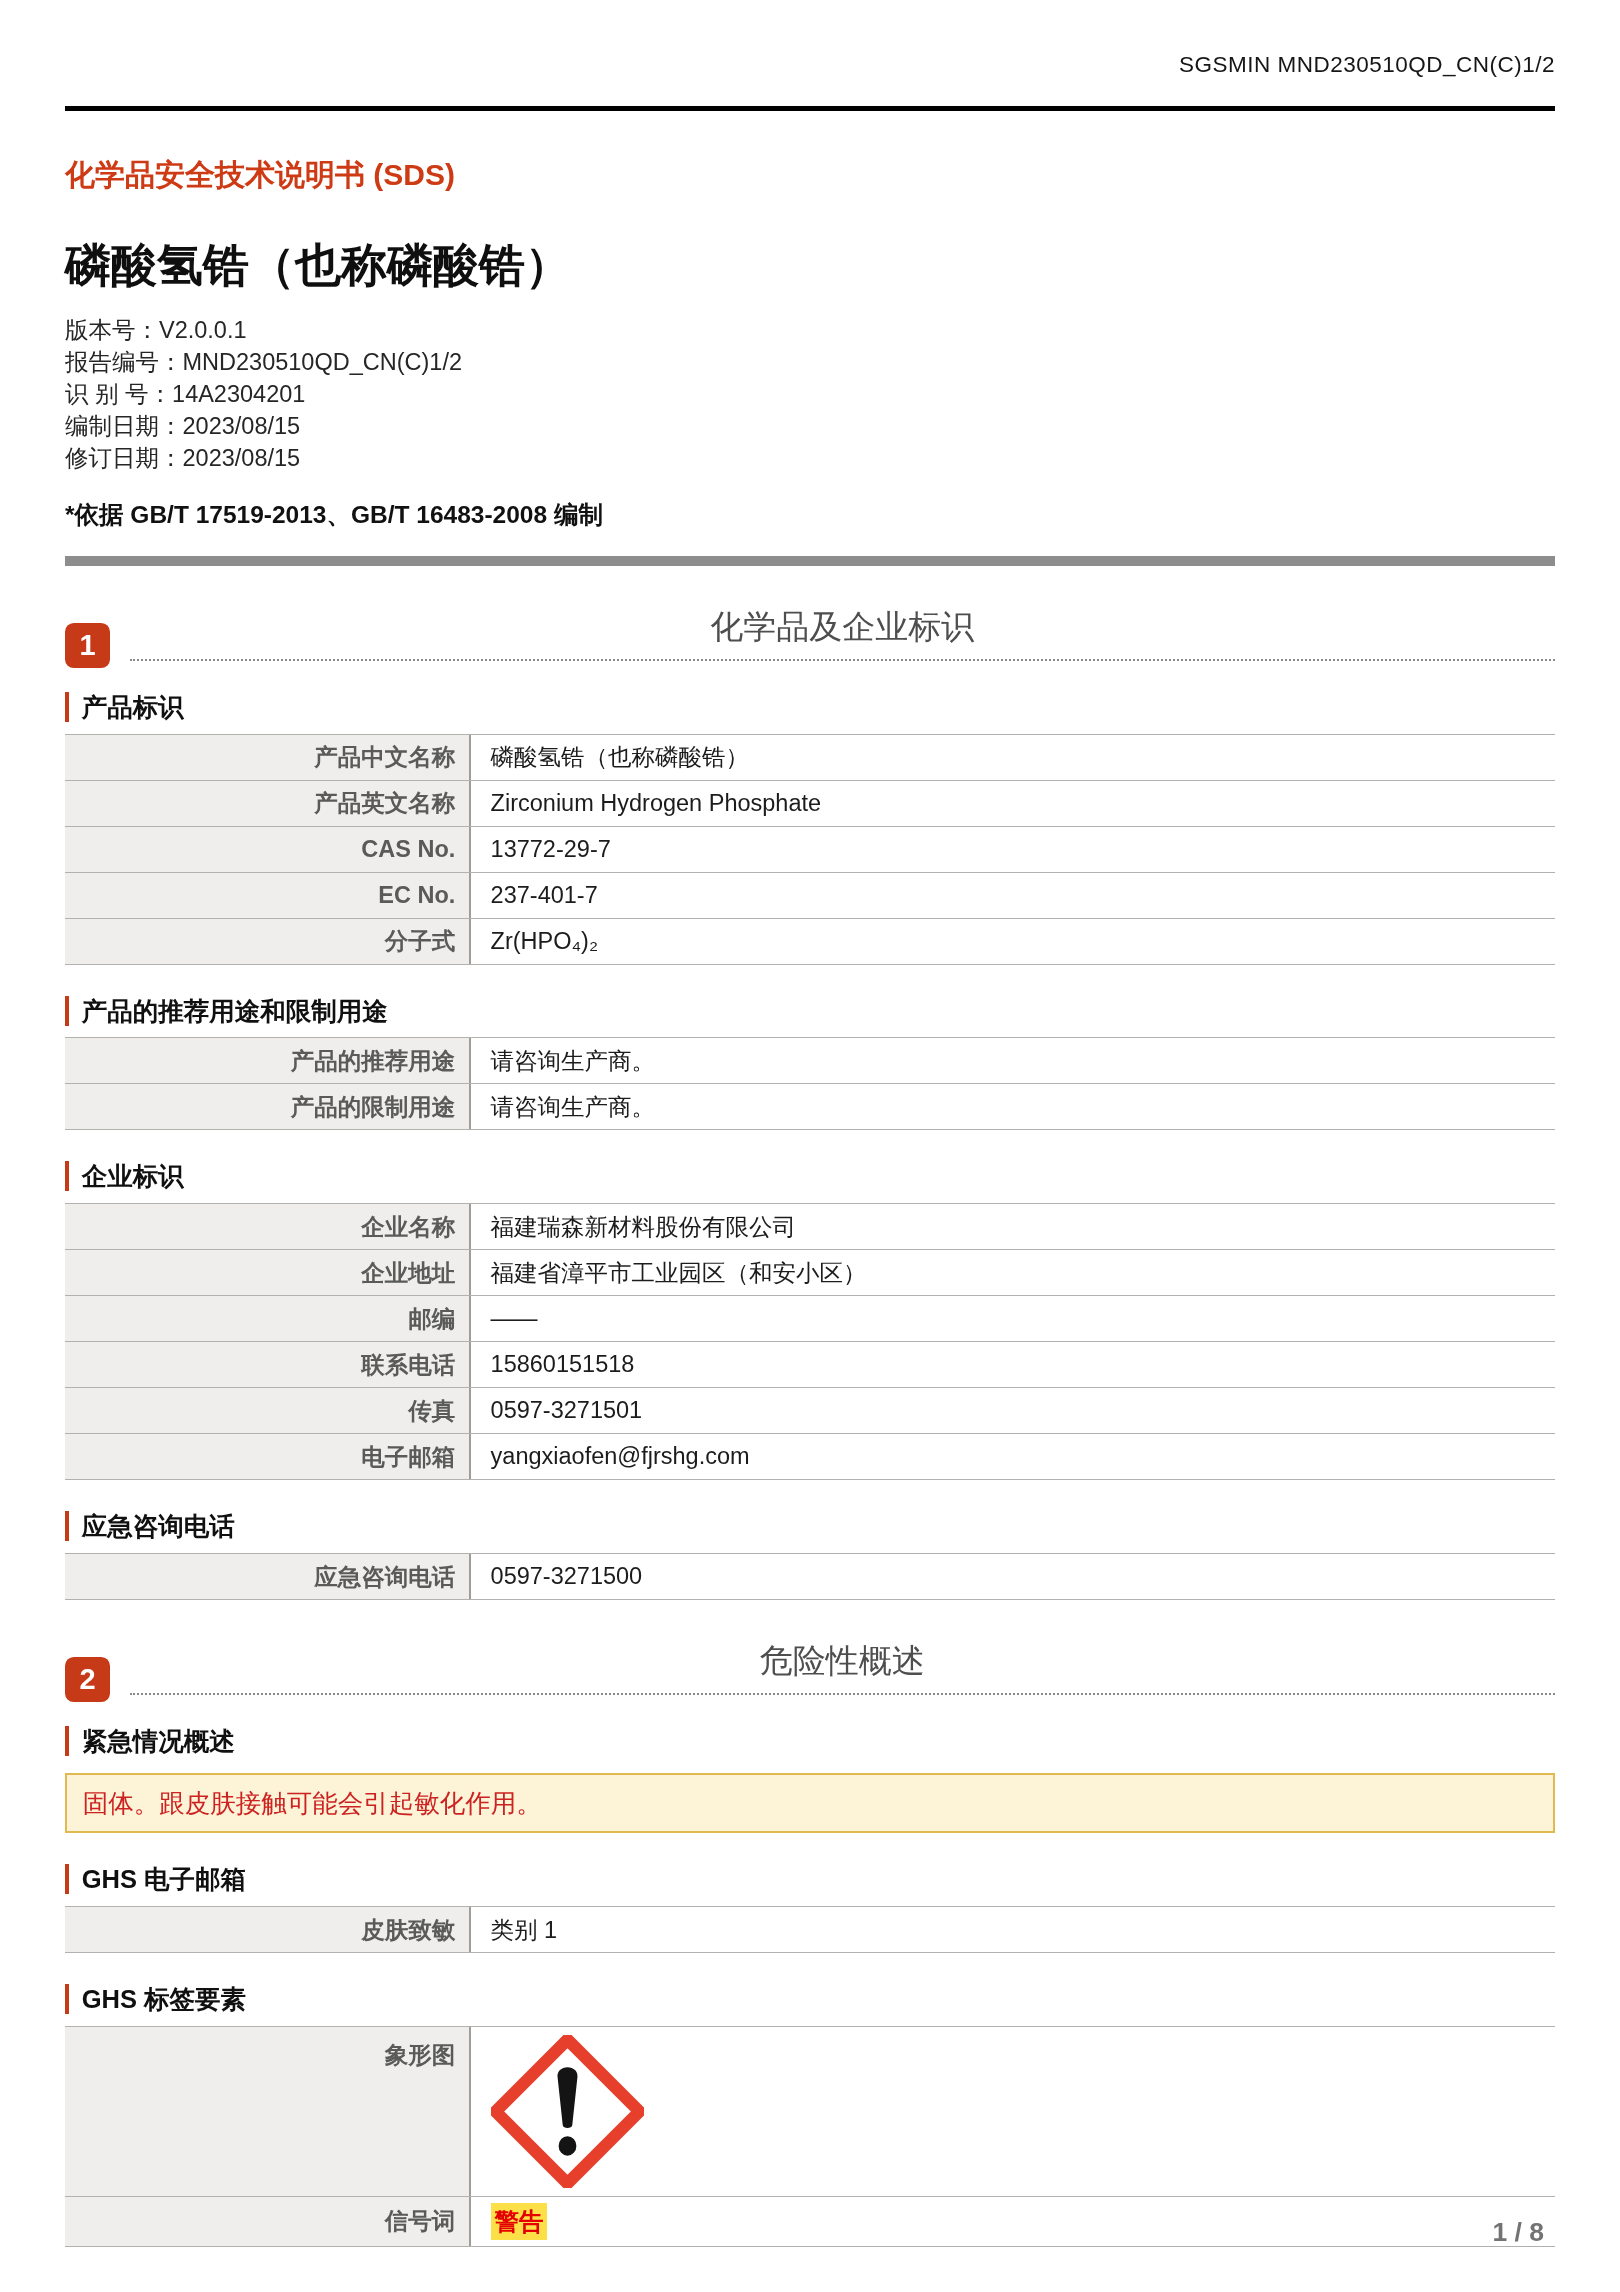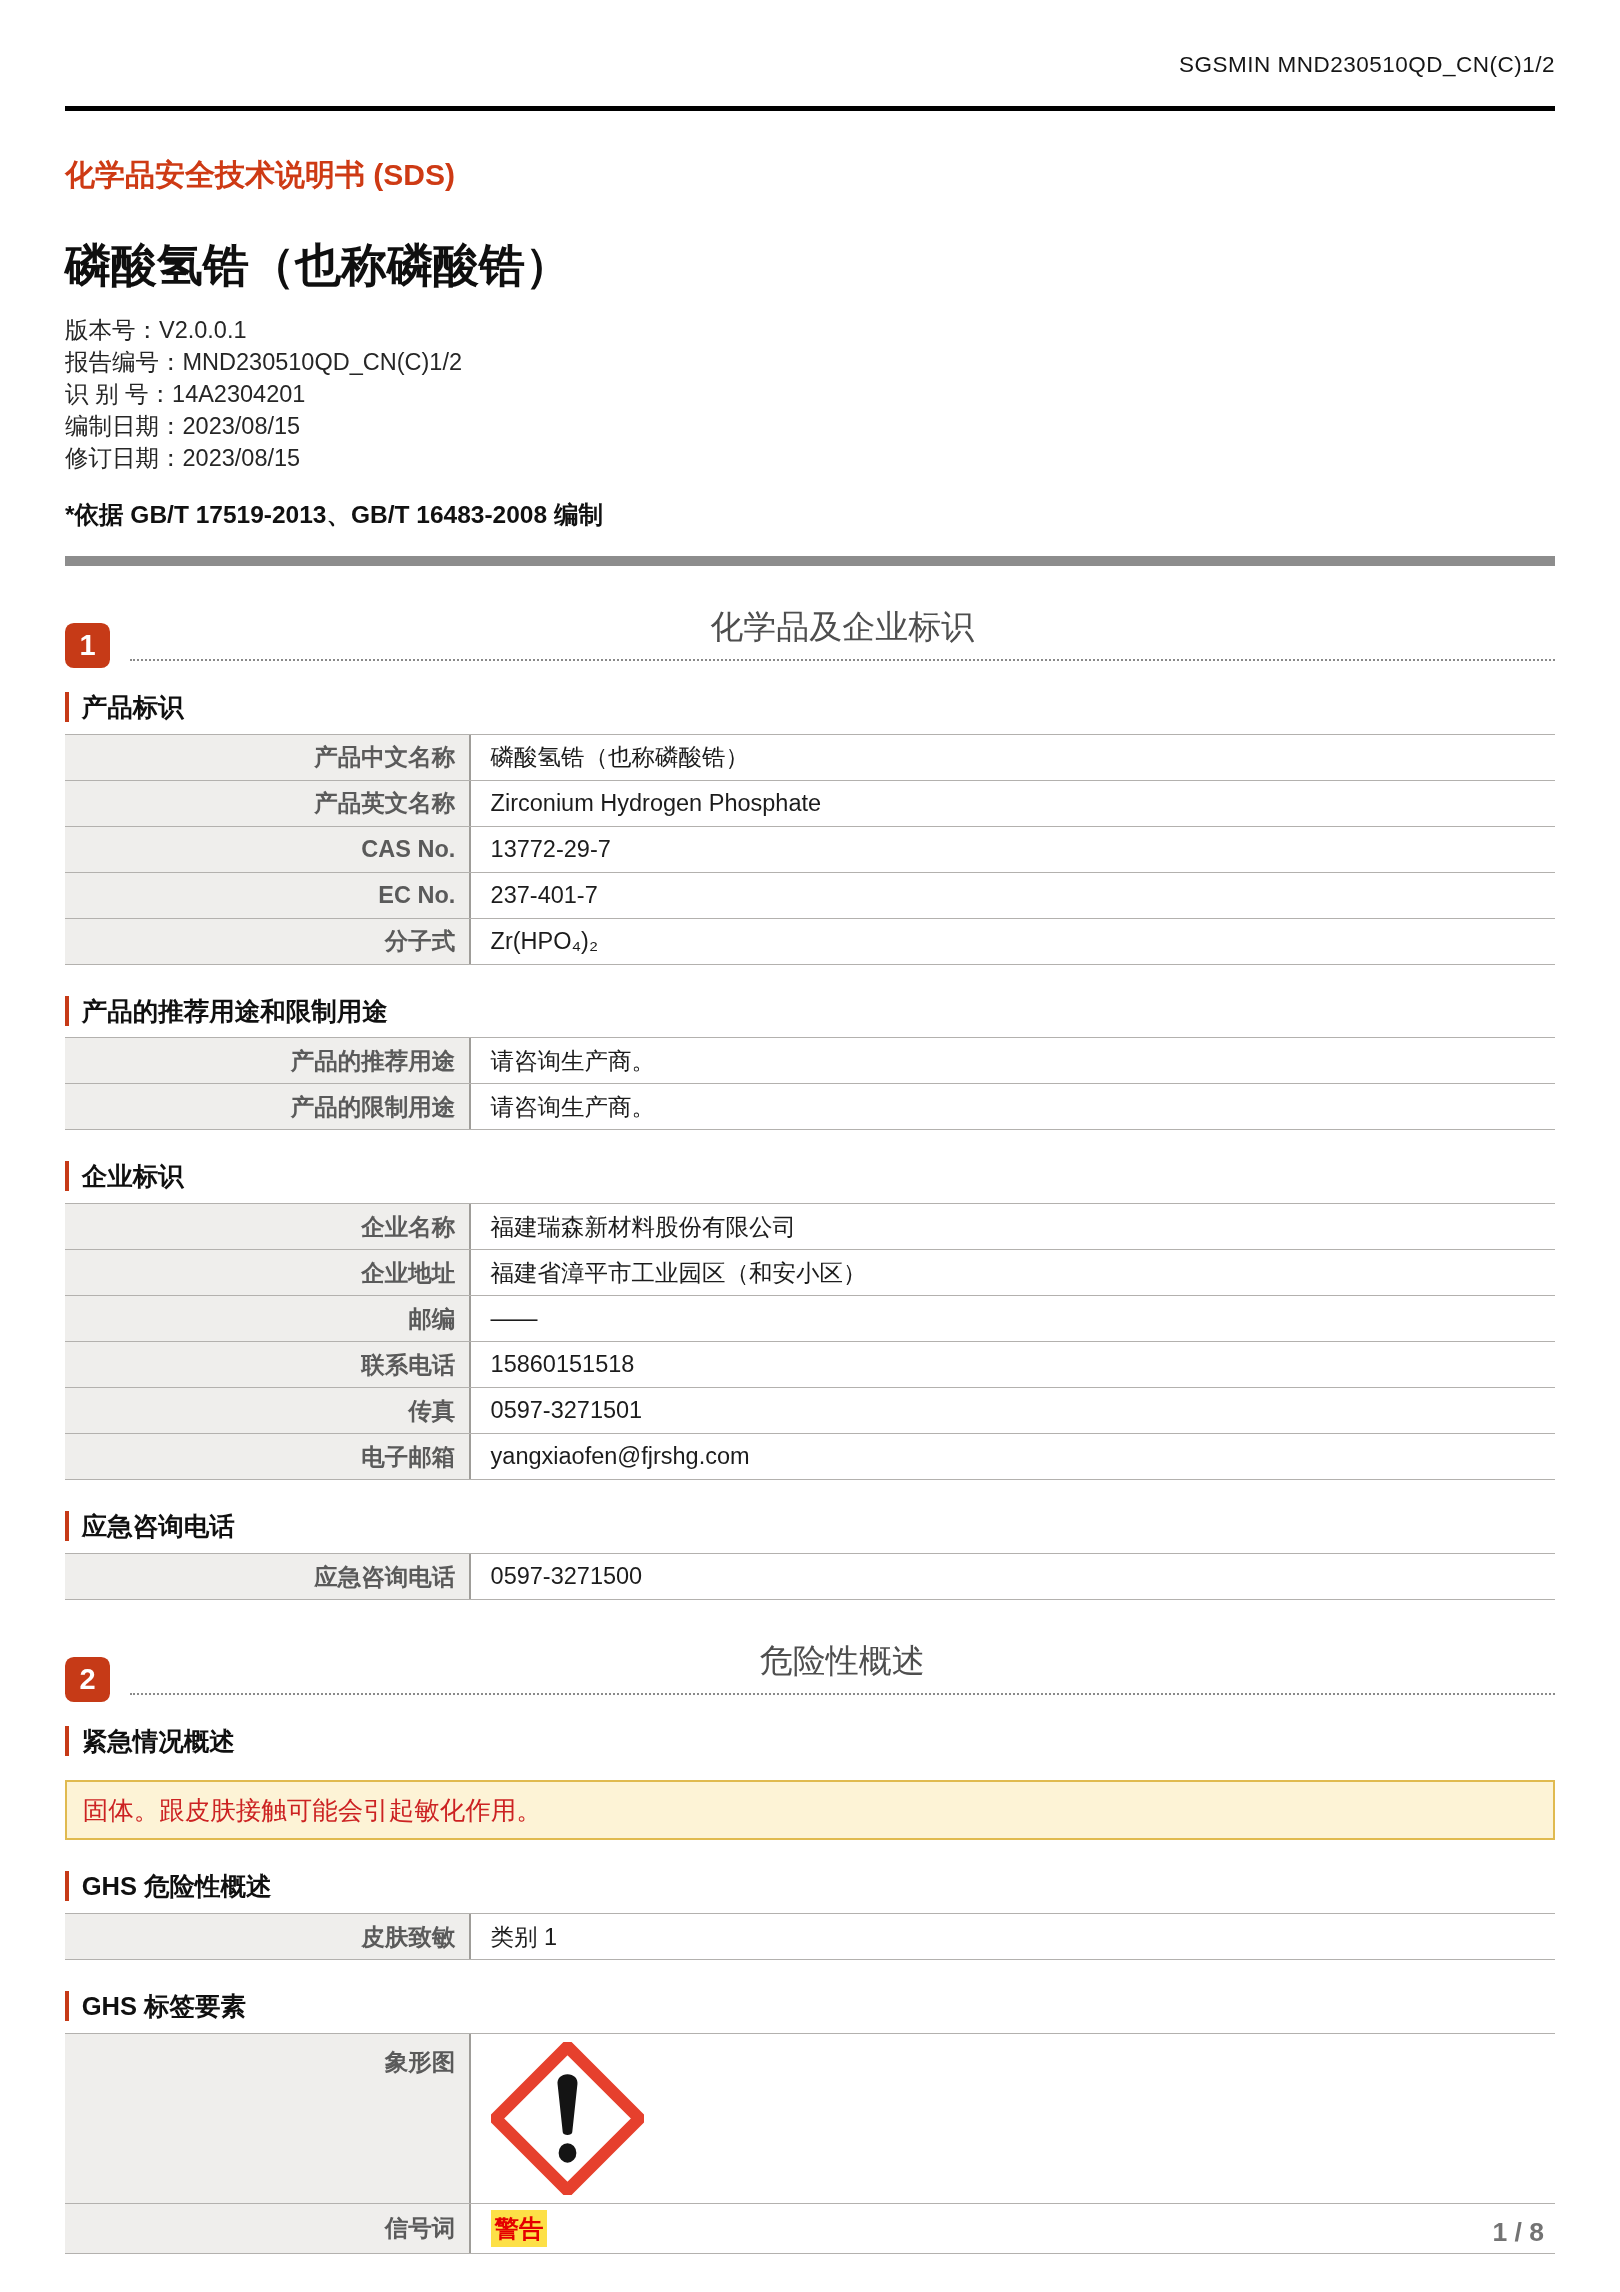--- a/index.html
+++ b/index.html
@@ -50,21 +50,21 @@
   .kv-value {
     flex:1; display:flex; align-items:center; padding:5.9px 9.8px 5.9px 19.6px;
     font-size:23.5px; color:#1c1c1c;
   }
   .row-tall { min-height:170px; }
   .row-tall .kv-label { align-items:flex-start; padding-top:11.8px; }
   .row-tall .kv-value { align-items:flex-start; padding-top:7.8px; }
 
   
   .warning-box {
-    margin-top:24px; background:#fdf3d6; border:2px solid #e0ba50;
+    margin-top:17px; background:#fdf3d6; border:2px solid #e0ba50;
     padding:10.8px 15.7px; font-size:25.5px; color:#cc2222;
   }
 
   
   .pictogram { width:153px; height:153px; display:block; }
 
   
   .signal-word {
     background:#fde047; color:#e50000; font-weight:bold; font-size:24.5px;
     padding:2px 3.9px; display:inline-block;
@@ -174,21 +174,21 @@
     </div>
 
     <div class="sec-header">
       <div class="sec-num">2</div>
       <div class="sec-title-line">危险性概述</div>
     </div>
 
     <div class="sub-heading">紧急情况概述</div>
     <div class="warning-box">固体。跟皮肤接触可能会引起敏化作用。</div>
 
-    <div class="sub-heading">GHS 危险性概述</div>
+    <div class="sub-heading">GHS 电子邮箱</div>
     <div class="kv-table">
       <div class="kv-row">
         <div class="kv-label">皮肤致敏</div>
         <div class="kv-value">类别  1</div>
       </div>
     </div>
 
     <div class="sub-heading">GHS 标签要素</div>
     <div class="kv-table">
       <div class="kv-row row-tall">

